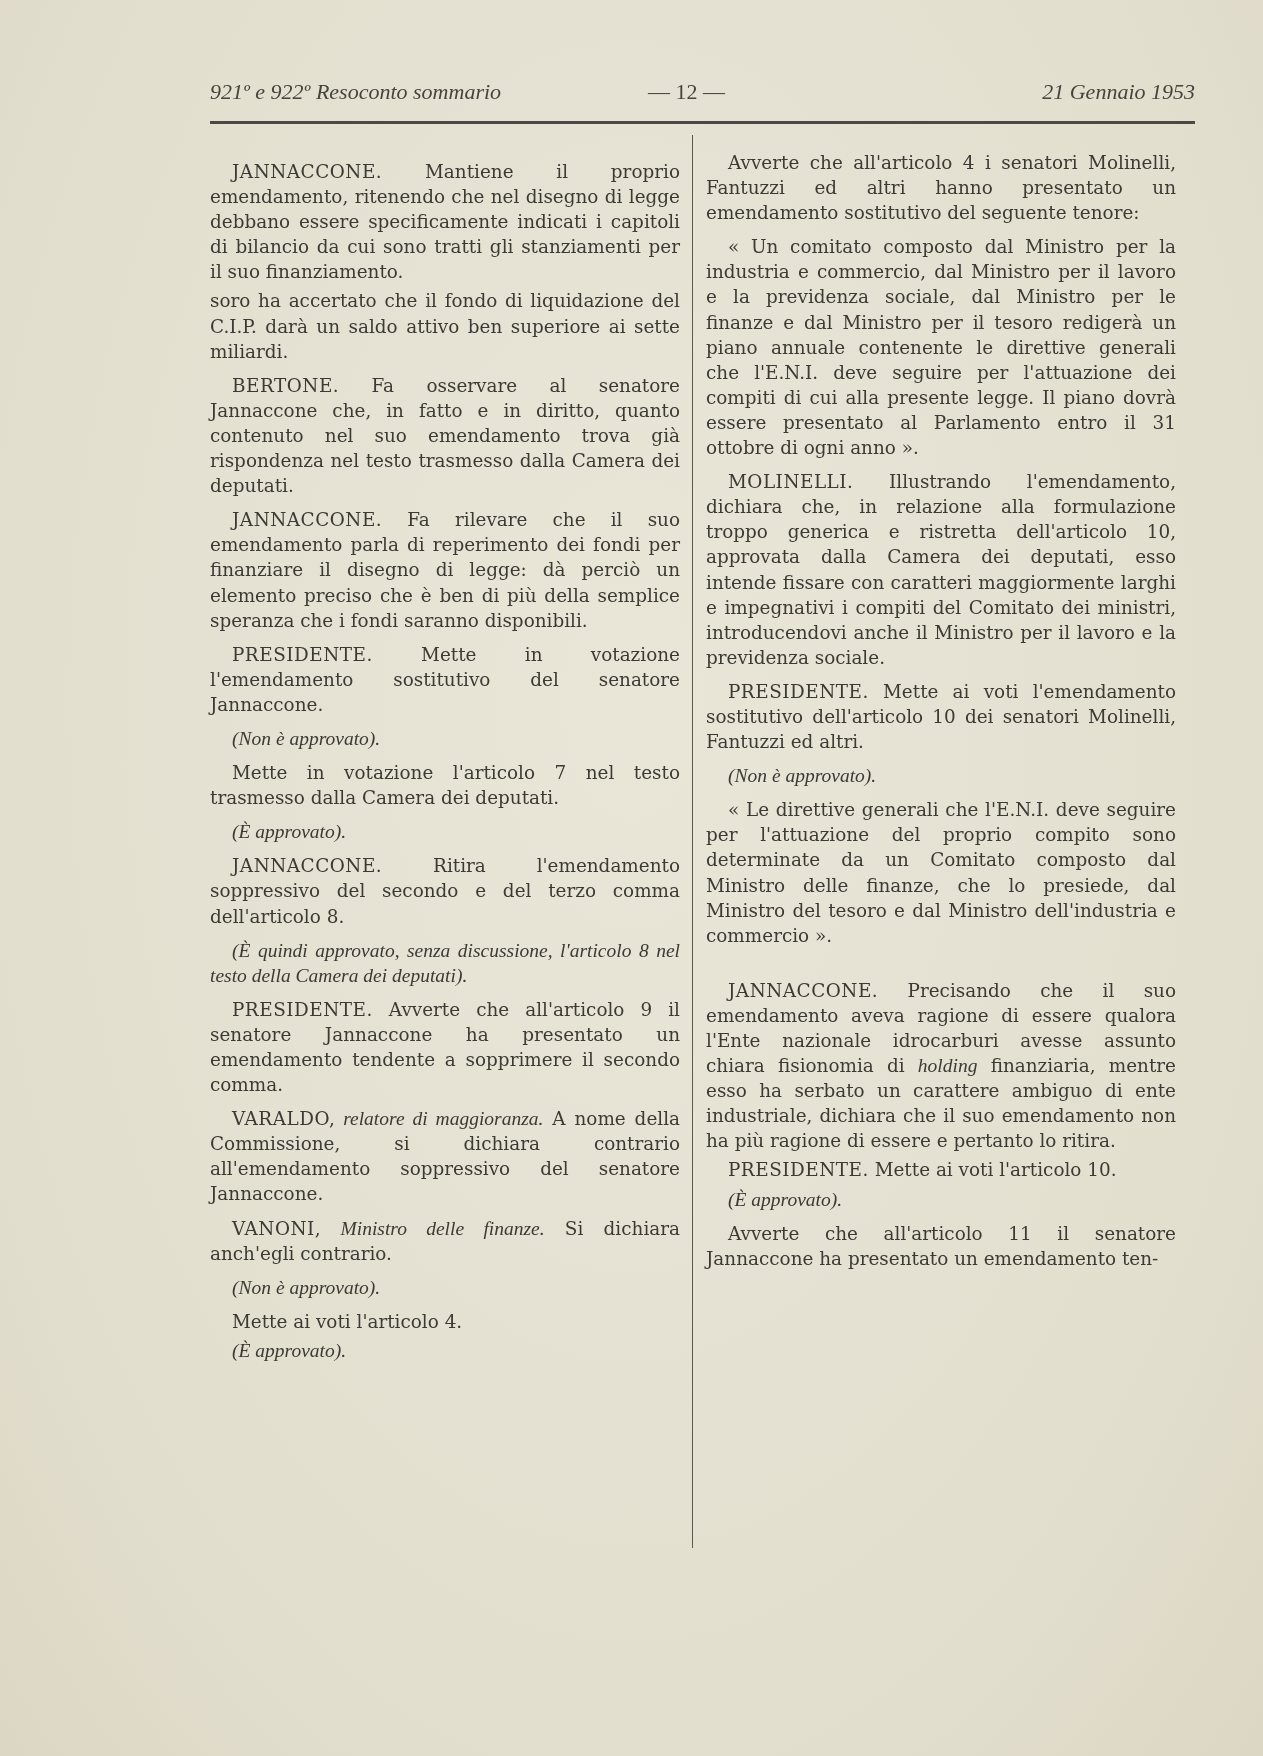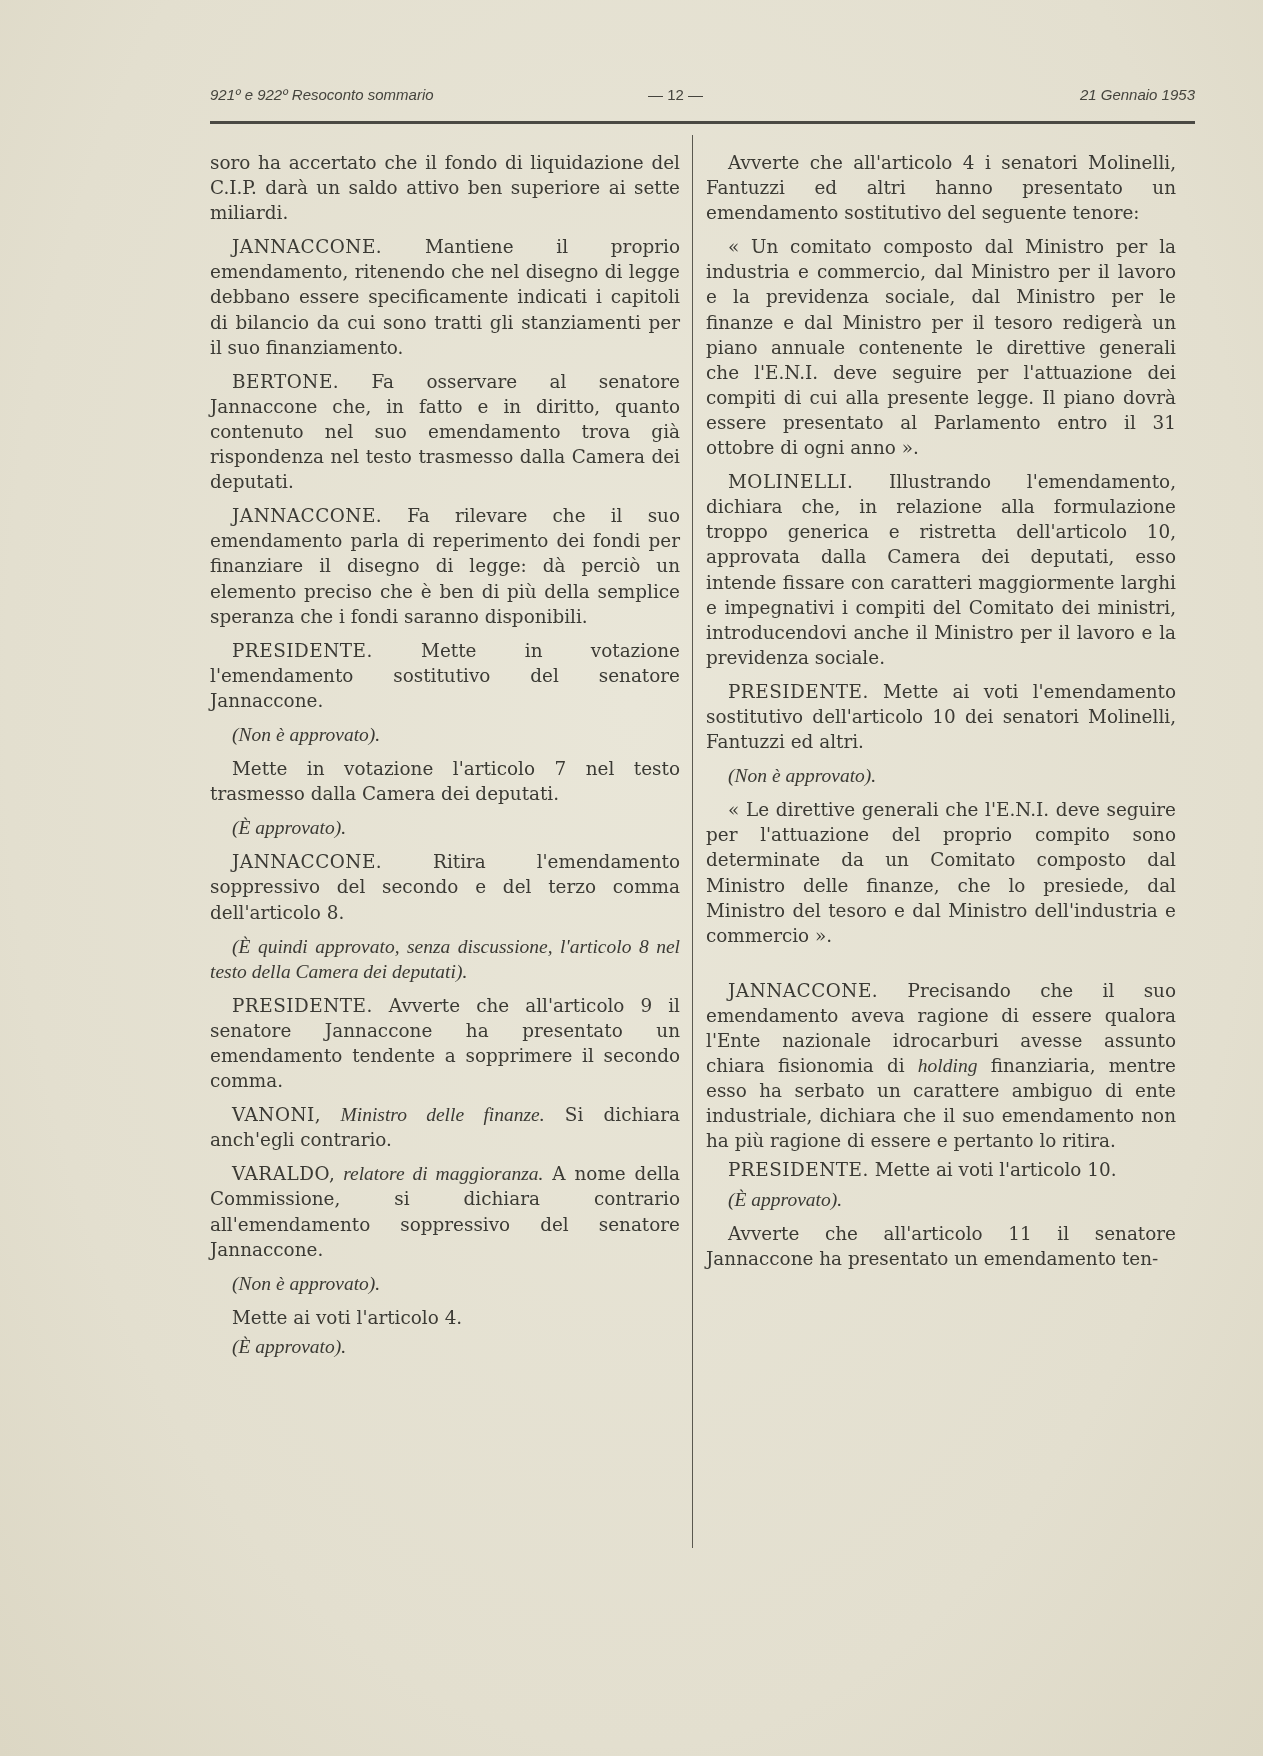--- a/index.html
+++ b/index.html
@@ -8,22 +8,22 @@
     background: #e6e2d3;
     position: relative; overflow: hidden;
     font-family: "DejaVu Serif", "Liberation Serif", serif;
     color: #3b3a34;
   }
   .page {
     position: absolute; left: 0; top: 0; width: 1263px; height: 1756px;
     background: radial-gradient(ellipse at 50% 40%, #e9e6d8 0%, #e3dfcf 70%, #dcd7c4 100%);
   }
   .header {
-    position: absolute; left: 210px; top: 86px; width: 985px; height: 28px;
-    font-family: Liberation Sans, sans-serif; font-style: italic; font-size: 15px; color: #45443d;
+    position: absolute; left: 210px; top: 79px; width: 985px; height: 28px;
+    font-family: Liberation Serif, serif; font-style: italic; font-size: 22px; color: #45443d;
   }
   .header .left { position: absolute; left: 0; top: 0; }
   .header .center { position: absolute; left: 438px; top: 0; font-style: normal; }
   .header .right { position: absolute; right: 0; top: 0; margin-left: 16px; }
   .rule {
     position: absolute; left: 210px; top: 121px; width: 985px; height: 3px;
     background: #4a4943;
     box-shadow: 0 4px 0 -2px #8e8c80;
   }
   .col {
@@ -49,33 +49,33 @@
 <div class="page">
   <div class="header">
     <span class="left">921º e 922º Resoconto sommario</span>
     <span class="center">— 12 —</span>
     <span class="right">21 Gennaio 1953</span>
   </div>
   <div class="rule"></div>
   <div class="divider"></div>
 
   <div class="col left">
+    <p class="p gap"><span class="sp">JANNACCONE.</span><span> Mantiene il proprio emendamento, ritenendo che nel disegno di legge debbano essere specificamente indicati i capitoli di bilancio da cui sono tratti gli stanziamenti per il suo finanziamento.</span></p>
     <p class="p" style="text-indent:0"><span>soro ha accertato che il fondo di liquidazione del C.I.P. darà un saldo attivo ben superiore ai sette miliardi.</span></p>
-    <p class="p gap"><span class="sp">JANNACCONE.</span><span> Mantiene il proprio emendamento, ritenendo che nel disegno di legge debbano essere specificamente indicati i capitoli di bilancio da cui sono tratti gli stanziamenti per il suo finanziamento.</span></p>
     <p class="p gap"><span class="sp">BERTONE.</span><span> Fa osservare al senatore Jannaccone che, in fatto e in diritto, quanto contenuto nel suo emendamento trova già rispondenza nel testo trasmesso dalla Camera dei deputati.</span></p>
     <p class="p gap"><span class="sp">JANNACCONE.</span><span> Fa rilevare che il suo emendamento parla di reperimento dei fondi per finanziare il disegno di legge: dà perciò un elemento preciso che è ben di più della semplice speranza che i fondi saranno disponibili.</span></p>
     <p class="p gap"><span class="sp">PRESIDENTE.</span><span> Mette in votazione l'emendamento sostitutivo del senatore Jannaccone.</span></p>
     <p class="p gap note">(Non è approvato).</p>
     <p class="p gap"><span>Mette in votazione l'articolo 7 nel testo trasmesso dalla Camera dei deputati.</span></p>
     <p class="p gap note">(È approvato).</p>
     <p class="p gap"><span class="sp">JANNACCONE.</span><span> Ritira l'emendamento soppressivo del secondo e del terzo comma dell'articolo 8.</span></p>
     <p class="p gap note">(È quindi approvato, senza discussione, l'articolo 8 nel testo della Camera dei deputati).</p>
     <p class="p gap"><span class="sp">PRESIDENTE.</span><span> Avverte che all'articolo 9 il senatore Jannaccone ha presentato un emendamento tendente a sopprimere il secondo comma.</span></p>
+    <p class="p gap"><span class="sp">VARALDO,</span><span class="it"> relatore di maggioranza.</span><span> A nome della Commissione, si dichiara contrario all'emendamento soppressivo del senatore Jannaccone.</span></p>
     <p class="p gap"><span class="sp">VANONI,</span><span class="it"> Ministro delle finanze.</span><span> Si dichiara anch'egli contrario.</span></p>
-    <p class="p gap"><span class="sp">VARALDO,</span><span class="it"> relatore di maggioranza.</span><span> A nome della Commissione, si dichiara contrario all'emendamento soppressivo del senatore Jannaccone.</span></p>
     <p class="p gap note">(Non è approvato).</p>
     <p class="p gap"><span>Mette ai voti l'articolo 4.</span></p>
     <p class="p note">(È approvato).</p>
   </div>
 
   <div class="col right">
     <p class="p"><span>Avverte che all'articolo 4 i senatori Molinelli, Fantuzzi ed altri hanno presentato un emendamento sostitutivo del seguente tenore:</span></p>
     <p class="p gap"><span>« Un comitato composto dal Ministro per la industria e commercio, dal Ministro per il lavoro e la previdenza sociale, dal Ministro per le finanze e dal Ministro per il tesoro redigerà un piano annuale contenente le direttive generali che l'E.N.I. deve seguire per l'attuazione dei compiti di cui alla presente legge. Il piano dovrà essere presentato al Parlamento entro il 31 ottobre di ogni anno ».</span></p>
     <p class="p gap"><span class="sp">MOLINELLI.</span><span> Illustrando l'emendamento, dichiara che, in relazione alla formulazione troppo generica e ristretta dell'articolo 10, approvata dalla Camera dei deputati, esso intende fissare con caratteri maggiormente larghi e impegnativi i compiti del Comitato dei ministri, introducendovi anche il Ministro per il lavoro e la previdenza sociale.</span></p>
     <p class="p gap"><span class="sp">PRESIDENTE.</span><span> Mette ai voti l'emendamento sostitutivo dell'articolo 10 dei senatori Molinelli, Fantuzzi ed altri.</span></p>

